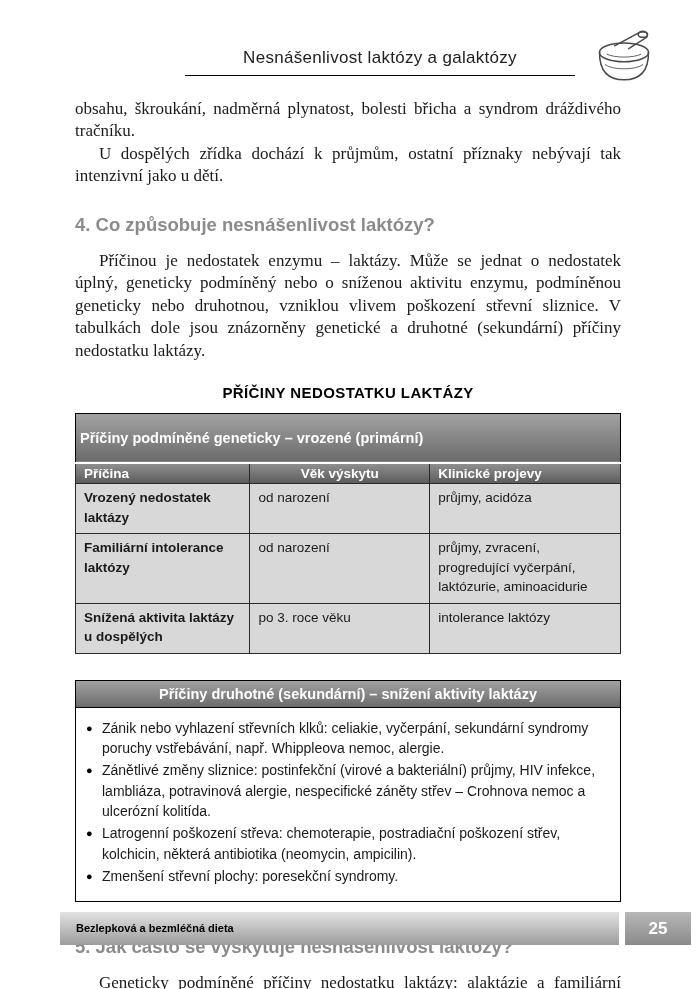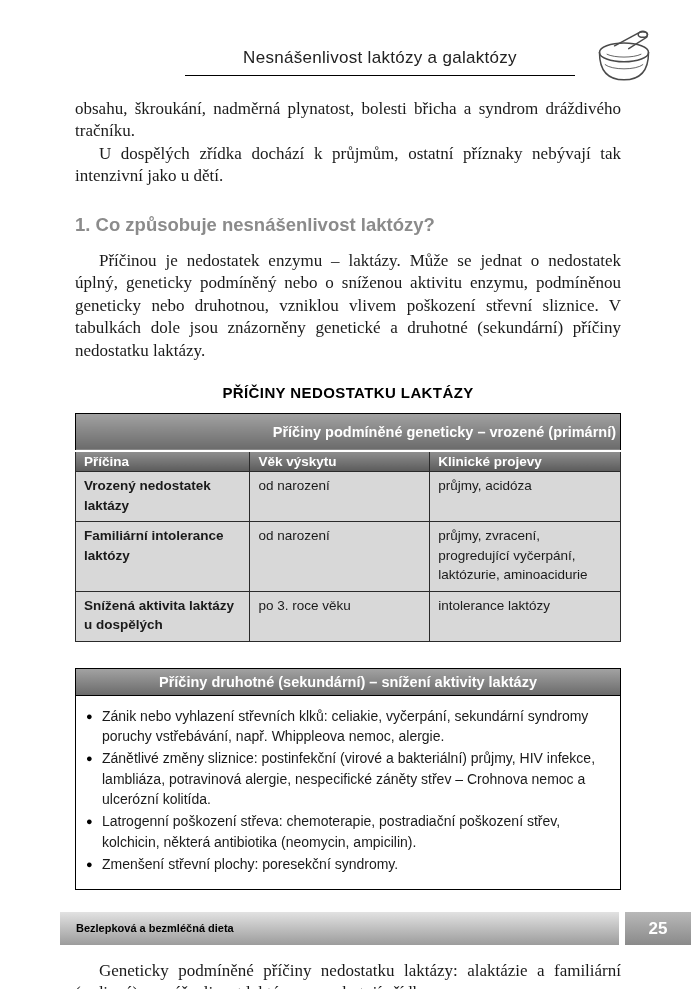--- a/index.html
+++ b/index.html
@@ -69,35 +69,35 @@
     border-collapse: collapse;
     font-family: "Liberation Sans", sans-serif;
     font-size: 13.5px;
     border: 1.5px solid #000;
   }
   table.tbl1 .titlebar {
     background: linear-gradient(to bottom, #a2a2a2, #6b6b6b);
     color: #fff;
     font-weight: bold;
     font-size: 14.5px;
-    text-align: right;
-    padding: 10px 4px;
+    text-align: left;
+    padding: 16px 4px;
     border: 1px solid #000;
     border-bottom: 2px solid #fff;
   }
   table.tbl1 tr.colhead th {
     background: linear-gradient(to bottom, #8e8e8e, #5c5c5c);
     color: #fff;
     font-weight: bold;
     font-size: 13.5px;
     padding: 2px 8px;
     border: 1px solid #2a2a2a;
     text-align: left;
   }
-  table.tbl1 tr.colhead th.center { }
+  table.tbl1 tr.colhead th.center { text-align: center; }
   table.tbl1 td {
     background: #d8d8d8;
     border: 1px solid #2a2a2a;
     padding: 4px 8px 6px 8px;
     vertical-align: top;
     line-height: 1.45;
   }
   table.tbl1 td.cause { font-weight: bold; width: 32%; }
   table.tbl1 td.age { text-align: left; width: 33%; }
   table.tbl1 td.clinic { width: 35%; }
@@ -186,21 +186,21 @@
         </g>
       </svg>
     </div>
   </div>
 
   <div class="content">
 
     <p class="body-text">obsahu, škroukání, nadměrná plynatost, bolesti břicha a syndrom dráždivého tračníku.</p>
     <p class="body-text indent">U dospělých zřídka dochází k průjmům, ostatní příznaky nebývají tak intenzivní jako u dětí.</p>
 
-    <h2 class="section-heading">1. Co způsobuje nesnášenlivost laktózy?</h2>
+    <h2 class="section-heading">4. Co způsobuje nesnášenlivost laktózy?</h2>
     <p class="body-text indent">Příčinou je nedostatek enzymu – laktázy. Může se jednat o nedostatek úplný, geneticky podmíněný nebo o sníženou aktivitu enzymu, podmíněnou geneticky nebo druhotnou, vzniklou vlivem poškození střevní sliznice. V tabulkách dole jsou znázorněny genetické a druhotné (sekundární) příčiny nedostatku laktázy.</p>
 
     <div class="tables-title">PŘÍČINY NEDOSTATKU LAKTÁZY</div>
 
     <table class="tbl1">
       <thead>
         <tr>
           <th class="titlebar" colspan="3">Příčiny podmíněné geneticky – vrozené (primární)</th>
         </tr>
         <tr class="colhead">

